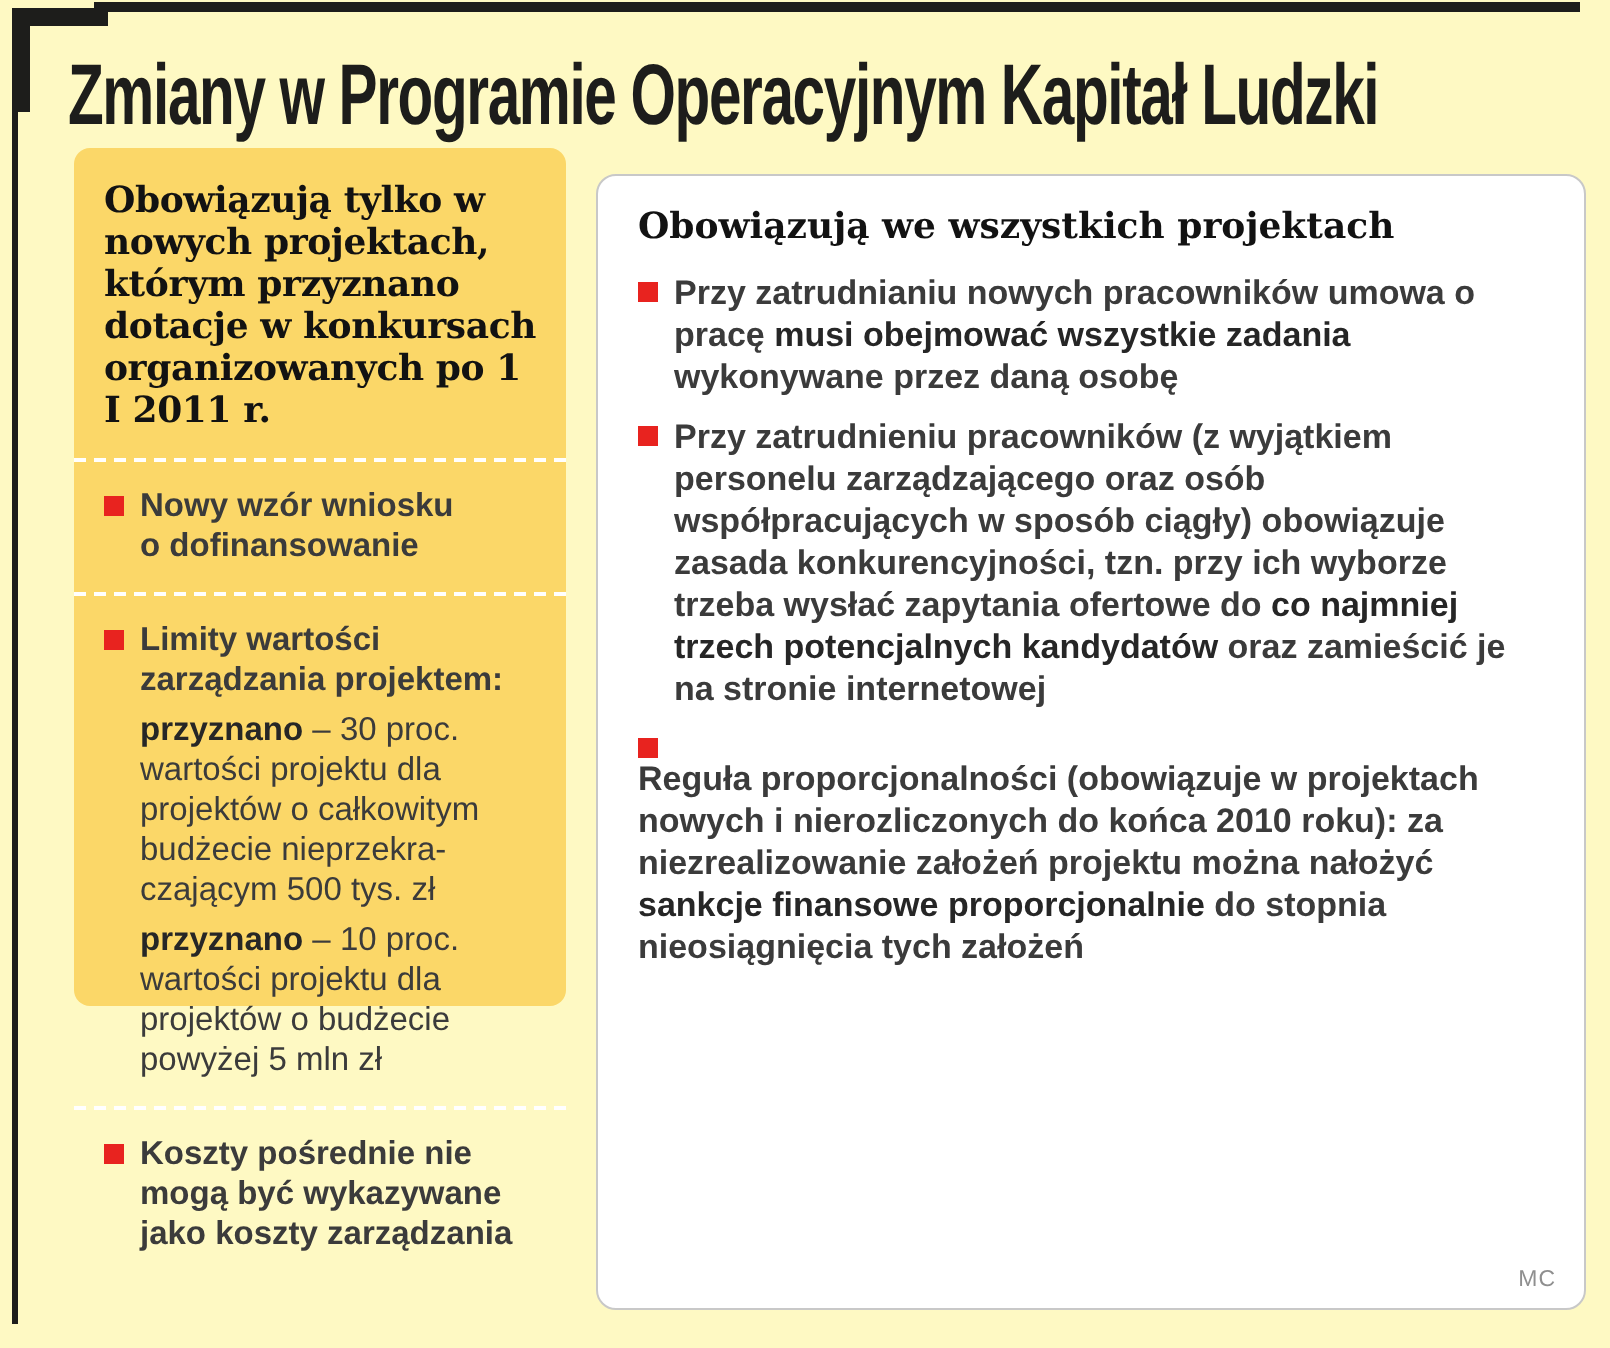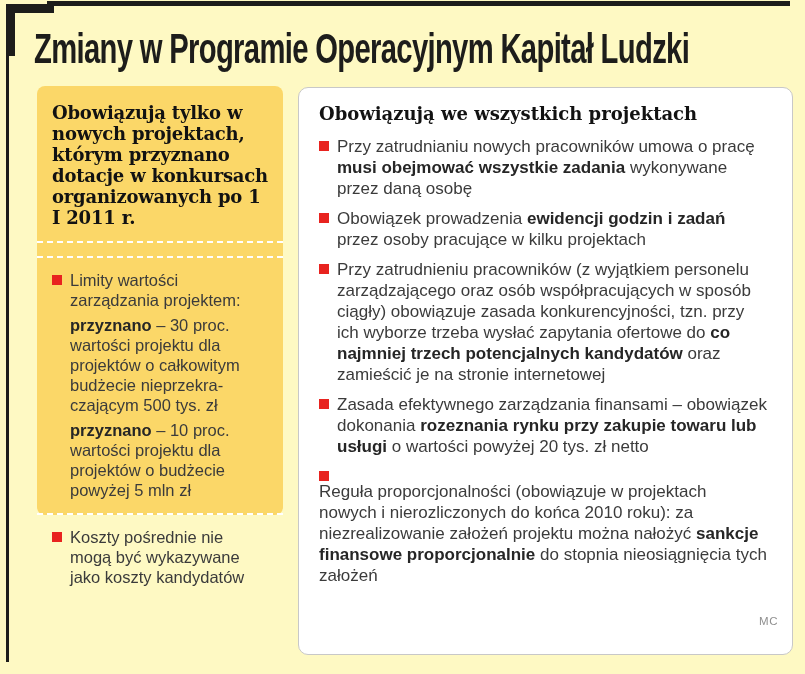--- a/index.html
+++ b/index.html
@@ -27,21 +27,21 @@
   
   .page-title{
     position:absolute;left:34px;top:27px;margin:0;
     font-size:43px;line-height:1;font-weight:bold;
     letter-spacing:-1px;color:var(--frame-black);
     transform:scaleX(0.68);transform-origin:left top;
     white-space:nowrap;
   }
   
   .yellow-panel{
-    position:absolute;left:37px;top:86px;width:246px;height:429px;
+    position:absolute;left:37px;top:74px;width:246px;height:429px;
     box-sizing:border-box;background:var(--accent-yellow);
     border-radius:8px;padding:16px 15px 12px 15px;
     color:var(--body-ink);font-size:16.5px;line-height:20px;
   }
   .white-panel{
     position:absolute;left:298px;top:87px;width:495px;height:568px;
     box-sizing:border-box;background:#ffffff;
     border:1.5px solid var(--border-gray);border-radius:10px;
     padding:15px 24px 10px 20px;
     color:var(--body-ink);font-size:17px;line-height:21px;
@@ -58,83 +58,79 @@
     border:0;border-top:2px dashed #ffffff;
     margin:13px -15px 12px -15px;height:0;
   }
   
   .bullet-item{display:flex;align-items:flex-start;margin:0 0 9px 0;}
   .yellow-panel .bullet-item{margin:0;}
   .bullet-square{
     width:10px;height:10px;background:var(--accent-red);
     flex:0 0 10px;margin:5px 8px 0 0;
   }
-  .bullet-text{display:block;}
+  .bullet-text{display:block;font-weight:bold;}
   .bullet-text b,.sub-para b{color:#262626;}
   .sub-para{margin:5px 0 0 18px;}
   .white-panel .bullet-item:last-of-type{margin-bottom:0;flex-direction:column;}
   
   .credit{
-    position:absolute;right:14px;bottom:22px;
+    position:absolute;right:14px;bottom:3px;
     font-size:11.5px;color:var(--credit-gray);letter-spacing:0.5px;
   }
 </style>
 </head>
 <body>
 
 <div class="canvas">
 
   <div class="frame-top-rule"></div>
   <div class="frame-corner-h"></div>
   <div class="frame-corner-v"></div>
   <div class="frame-left-rule"></div>
 
   <h1 class="page-title">Zmiany w Programie Operacyjnym Kapitał Ludzki</h1>
 
   <aside class="yellow-panel">
     <h2 class="panel-heading">Obowiązują tylko w nowych projektach, którym przyznano dotacje w konkursach organizowanych po 1 I 2011 r.</h2>
 
     <hr class="dash-divider">
 
+    <div class="bullet-item">
+      <span class="bullet-square"></span>
+      <span class="bullet-text">Nowy wzór wniosku o&nbsp;dofinansowanie</span>
+    </div>
 
     <hr class="dash-divider">
 
     <div class="bullet-item">
       <span class="bullet-square"></span>
       <span class="bullet-text">Limity wartości zarządzania projektem:</span>
     </div>
     <p class="sub-para"><b>przyznano</b> – 30 proc. wartości projektu dla projektów o całkowitym budżecie nieprzekra-czającym 500 tys. zł</p>
     <p class="sub-para"><b>przyznano</b> – 10 proc. wartości projektu dla projektów o budżecie powyżej 5 mln zł</p>
 
     <hr class="dash-divider">
 
     <div class="bullet-item">
       <span class="bullet-square"></span>
-      <span class="bullet-text">Koszty pośrednie nie mogą być wykazywane jako koszty kandydatów</span>
+      <span class="bullet-text">Koszty pośrednie nie mogą być wykazywane jako koszty zarządzania</span>
     </div>
   </aside>
 
   <section class="white-panel">
     <h2 class="panel-heading">Obowiązują we wszystkich projektach</h2>
 
     <div class="bullet-item">
       <span class="bullet-square"></span>
       <span class="bullet-text">Przy zatrudnianiu nowych pracowników umowa o pracę <b>musi obejmować wszystkie zadania</b> wykonywane przez daną osobę</span>
     </div>
     <div class="bullet-item">
       <span class="bullet-square"></span>
-      <span class="bullet-text">Obowiązek prowadzenia <b>ewidencji godzin i zadań</b> przez osoby pracujące w kilku projektach</span>
-    </div>
-    <div class="bullet-item">
-      <span class="bullet-square"></span>
       <span class="bullet-text">Przy zatrudnieniu pracowników (z wyjątkiem personelu zarządzającego oraz osób współpracujących w sposób ciągły) obowiązuje zasada konkurencyjności, tzn. przy ich wyborze trzeba wysłać zapytania ofertowe do <b>co najmniej trzech potencjalnych kandydatów</b> oraz zamieścić je na stronie internetowej</span>
-    </div>
-    <div class="bullet-item">
-      <span class="bullet-square"></span>
-      <span class="bullet-text">Zasada efektywnego zarządzania finansami – obowiązek dokonania <b>rozeznania rynku przy zakupie towaru lub usługi</b> o wartości powyżej 20 tys. zł netto</span>
     </div>
     <div class="bullet-item">
       <span class="bullet-square"></span>
       <span class="bullet-text">Reguła proporcjonalności (obowiązuje w projektach nowych i nierozliczonych do końca 2010 roku): za niezrealizowanie założeń projektu można nałożyć <b>sankcje finansowe  proporcjonalnie</b> do stopnia nieosiągnięcia tych założeń</span>
     </div>
 
     <span class="credit">MC</span>
   </section>
 
 </div>

